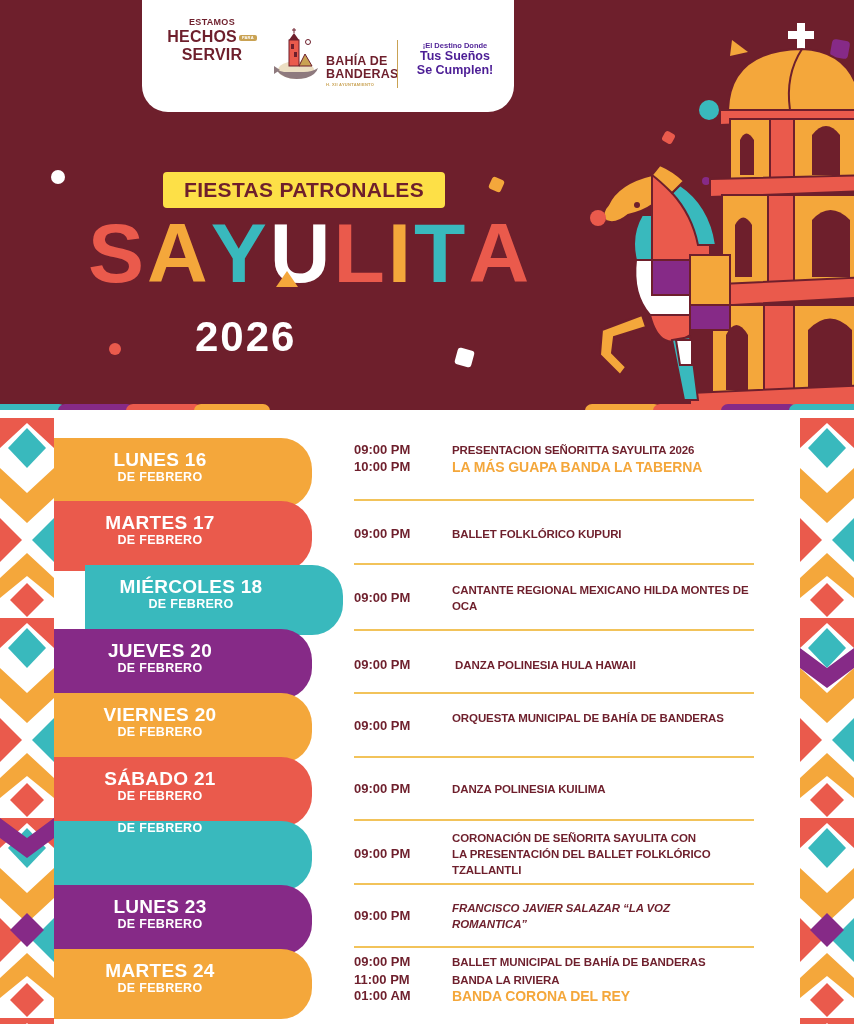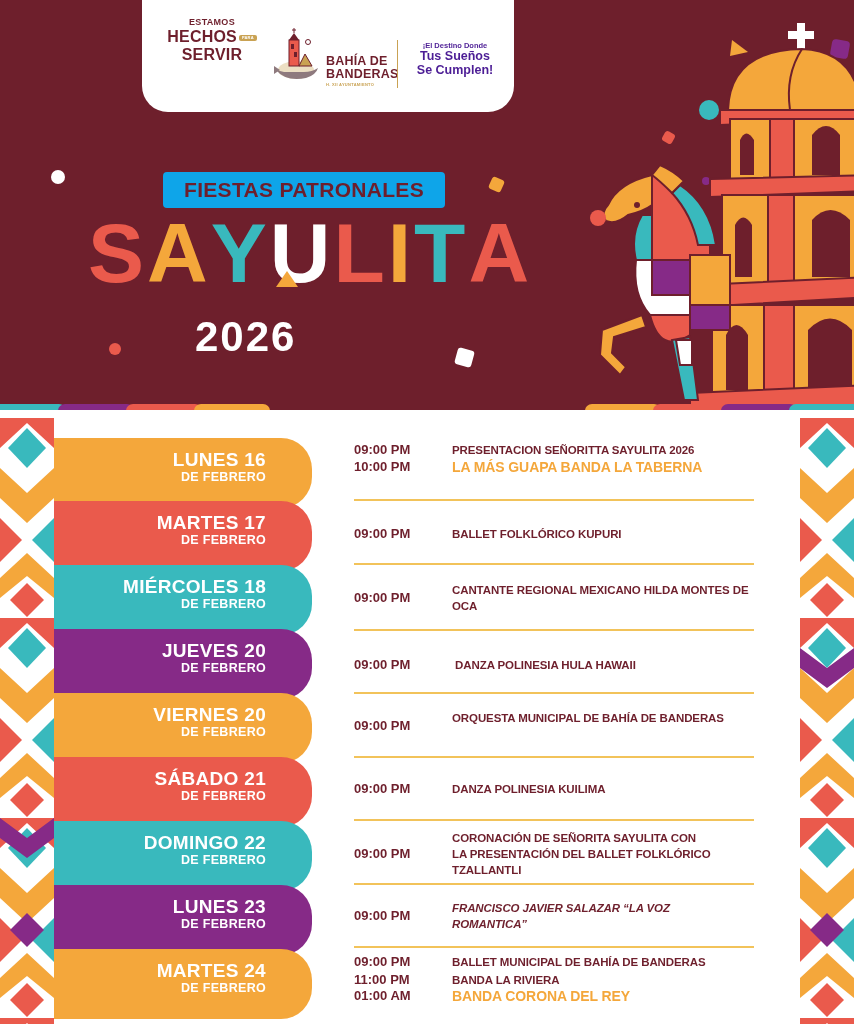--- a/index.html
+++ b/index.html
@@ -16,41 +16,41 @@
   .hechos .para { display: inline-block; background: #c9a253; color: #fff; font-size: 4px; padding: 1px 3px; border-radius: 2px; vertical-align: middle; margin-left: 2px; }
 
   .crest { position: absolute; left: 130px; top: 46px; width: 50px; height: 60px; }
   .bahia { position: absolute; left: 184px; top: 75px; color: #6e1f2c; font-weight: 900; font-size: 12.5px; line-height: 1.05; letter-spacing: .2px; }
   .bahia .sub { font-size: 4px; color: #c9a253; font-weight: 700; margin-top: 2px; letter-spacing: .3px; }
   .vline { position: absolute; left: 255px; top: 60px; width: 1px; height: 48px; background: #c9a253; }
   .destino { position: absolute; left: 262px; top: 62px; color: #4c1d95; text-align: center; width: 102px; line-height: 1.1; font-weight: 900; }
   .destino .small { font-size: 7.5px; }
   .destino .big { font-size: 12.5px; }
 
-  .fp-badge { position: absolute; left: 163px; top: 172px; width: 282px; height: 36px; background: #0ea5e9; border-radius: 4px; color: #6e1f2c; font-weight: 900; font-size: 21px; text-align: center; line-height: 36px; letter-spacing: .3px; }
+  .fp-badge { position: absolute; left: 163px; top: 172px; width: 282px; height: 36px; background: #fde047; border-radius: 4px; color: #6e1f2c; font-weight: 900; font-size: 21px; text-align: center; line-height: 36px; letter-spacing: .3px; }
 
   .title { position: absolute; left: 88px; top: 213px; height: 80px; display: flex; align-items: flex-end; font-weight: 900; font-size: 84px; line-height: 80px; letter-spacing: 3px; }
   .title span { display: inline-block; }
 
   .year-row { position: absolute; left: 195px; top: 302px; height: 46px; display: flex; align-items: flex-end; gap: 12px; flex-direction: column; }
   .year { color: #fff; font-weight: 900; font-size: 42px; letter-spacing: 2px; line-height: 46px; }
   .chev { width: 40px; height: 30px; }
 
   .deco { position: absolute; }
 
   .stripe { position: absolute; top: 404px; height: 14px; display: flex; }
   .stripe div { height: 14px; border-radius: 7px; margin-right: -8px; }
 
   
   .schedule { position: absolute; left: 0; top: 418px; width: 854px; height: 606px; background: #fff; }
   .pattern { position: absolute; top: 0; width: 54px; height: 606px; overflow: hidden; }
   .pattern.left { left: 0; }
   .pattern.right { left: 800px; }
 
-  .pill { position: absolute; left: 54px; width: 258px; height: 70px; border-radius: 0 31px 31px 0; color: #fff; text-align: right; padding-right: 46px; }
+  .pill { position: absolute; left: 54px; width: 258px; height: 70px; border-radius: 0 31px 31px 0; color: #fff; text-align: center; padding-right: 46px; }
   .pill .day { display: block; font-weight: 900; font-size: 19px; line-height: 21px; padding-top: 11px; letter-spacing: .3px; }
   .pill .month { display: block; font-weight: 900; font-size: 12.5px; line-height: 15px; letter-spacing: .3px; }
 
   .events { position: absolute; left: 354px; width: 400px; }
   .ev-row { display: flex; align-items: flex-start; }
   .ev-time { width: 98px; color: #6e1f2c; font-weight: 900; font-size: 13px; line-height: 16px; flex-shrink: 0; }
   .ev-name { color: #6e1f2c; font-weight: 900; font-size: 11.5px; line-height: 16px; width: 300px; letter-spacing: -.1px; }
   .ev-name.hl { color: #f4a73b; font-size: 14px; }
   .divider { position: absolute; left: 354px; width: 400px; height: 2px; background: #f2c35a; }
 </style>
@@ -229,38 +229,37 @@
   </svg>
 
   <div class="pill" style="top:20px;background:#f4a73b;">
     <span class="day">LUNES 16</span>
     <span class="month">DE FEBRERO</span>
   </div>
   <div class="pill" style="top:83px;background:#ea5a4c;">
     <span class="day">MARTES 17</span>
     <span class="month">DE FEBRERO</span>
   </div>
-  <div class="pill" style="top:147px;background:#39b9bd;">
+  <div class="pill" style="top:147px;background:#39b9bd;margin-left:31px;">
     <span class="day">MIÉRCOLES 18</span>
     <span class="month">DE FEBRERO</span>
   </div>
   <div class="pill" style="top:211px;background:#862a87;">
     <span class="day">JUEVES 20</span>
     <span class="month">DE FEBRERO</span>
   </div>
   <div class="pill" style="top:275px;background:#f4a73b;">
     <span class="day">VIERNES 20</span>
     <span class="month">DE FEBRERO</span>
   </div>
   <div class="pill" style="top:339px;background:#ea5a4c;">
     <span class="day">SÁBADO 21</span>
     <span class="month">DE FEBRERO</span>
   </div>
   <div class="pill" style="top:403px;background:#39b9bd;">
-    <span class="day">DOMINGO 22</span>
     <span class="month">DE FEBRERO</span>
   </div>
   <div class="pill" style="top:467px;background:#862a87;">
     <span class="day">LUNES 23</span>
     <span class="month">DE FEBRERO</span>
   </div>
   <div class="pill" style="top:531px;background:#f4a73b;">
     <span class="day">MARTES 24</span>
     <span class="month">DE FEBRERO</span>
   </div>

